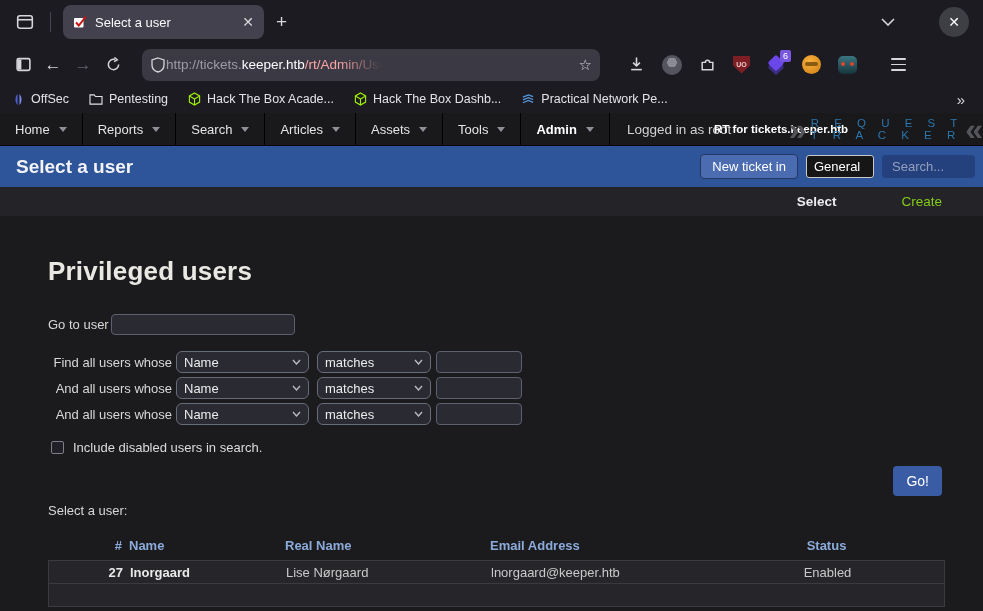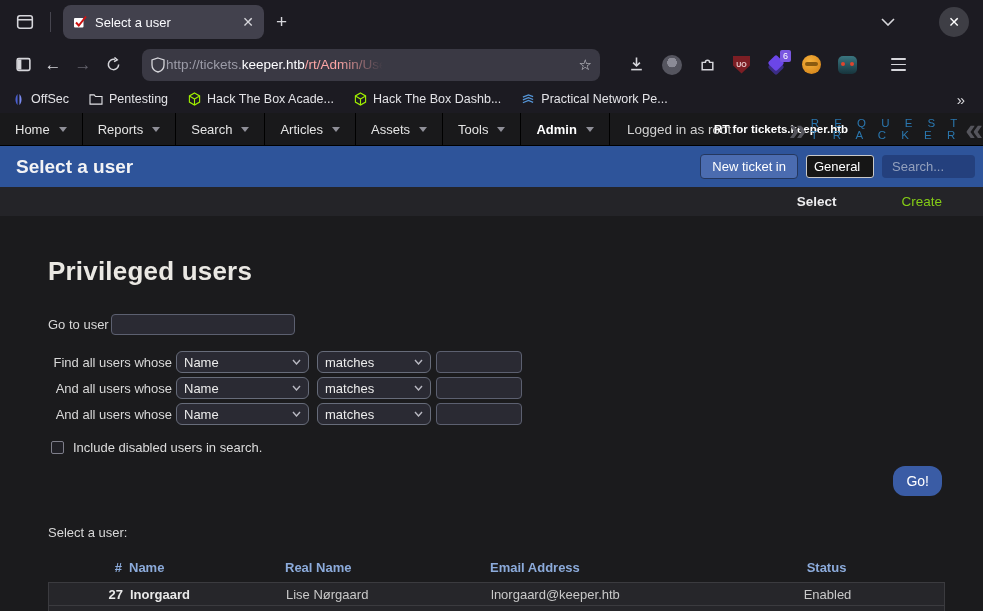--- a/index.html
+++ b/index.html
@@ -86,22 +86,22 @@
   .filters { margin-top:14px; margin-left:2px; }
   .filter-row { display:flex; align-items:center; height:26px; font-size:13px; color:#d8d8d8; }
   .filter-label { width:122px; text-align:right; margin-right:4px; white-space:nowrap; }
   .rt-select { background:#2a2a33; border:1px solid #676c7a; border-radius:6px; height:22px; display:flex; align-items:center; justify-content:space-between; padding:0 7px; color:#ececec; font-size:13px; }
   .sel-field { width:133px; margin-right:8px; }
   .sel-op { width:114px; margin-right:5px; }
   .filter-input { width:86px; height:22px; }
   .chk-row { margin-top:13px; margin-left:3px; display:flex; align-items:center; gap:9px; font-size:13px; color:#dcdcdc; }
   .checkbox { width:13px; height:13px; background:#202026; border:1px solid #7e7e8a; border-radius:2px; }
   .go-row { display:flex; justify-content:flex-end; padding-right:41px; margin-top:11px; }
-  .go-btn { background:#3a5ca5; border:none; border-radius:12px; color:#fff; font-size:14px; padding:7px 13px; font-family:"Liberation Sans",sans-serif; }
-  .select-user-label { margin-top:29px; font-size:13px; color:#d8d8d8; }
+  .go-btn { background:#3a5ca5; border:none; border-radius:4px; color:#fff; font-size:14px; padding:7px 13px; font-family:"Liberation Sans",sans-serif; }
+  .select-user-label { margin-top:7px; font-size:13px; color:#d8d8d8; }
   .user-table { margin-top:17px; width:897px; }
   .tgrid { display:grid; grid-template-columns:75px 156px 205px 224px 237px; align-items:center; }
   .thead { height:20px; margin-bottom:5px; font-size:13px; font-weight:bold; color:#8cabdb; }
   .trow { height:24px; background:#26262a; border:1px solid #3b3b3f; font-size:13px; color:#c9c9c9; }
   .trow + .trow { margin-top:-1px; }
   .c-num { text-align:right; padding-right:1px; font-weight:bold; color:#e9e9e9; }
   .c-name { padding-left:6px; font-weight:bold; color:#e9e9e9; }
   .c-left { padding-left:6px; }
   .c-center { text-align:center; }
   .thead .c-num { color:#8cabdb; } .thead .c-name { color:#8cabdb; }

